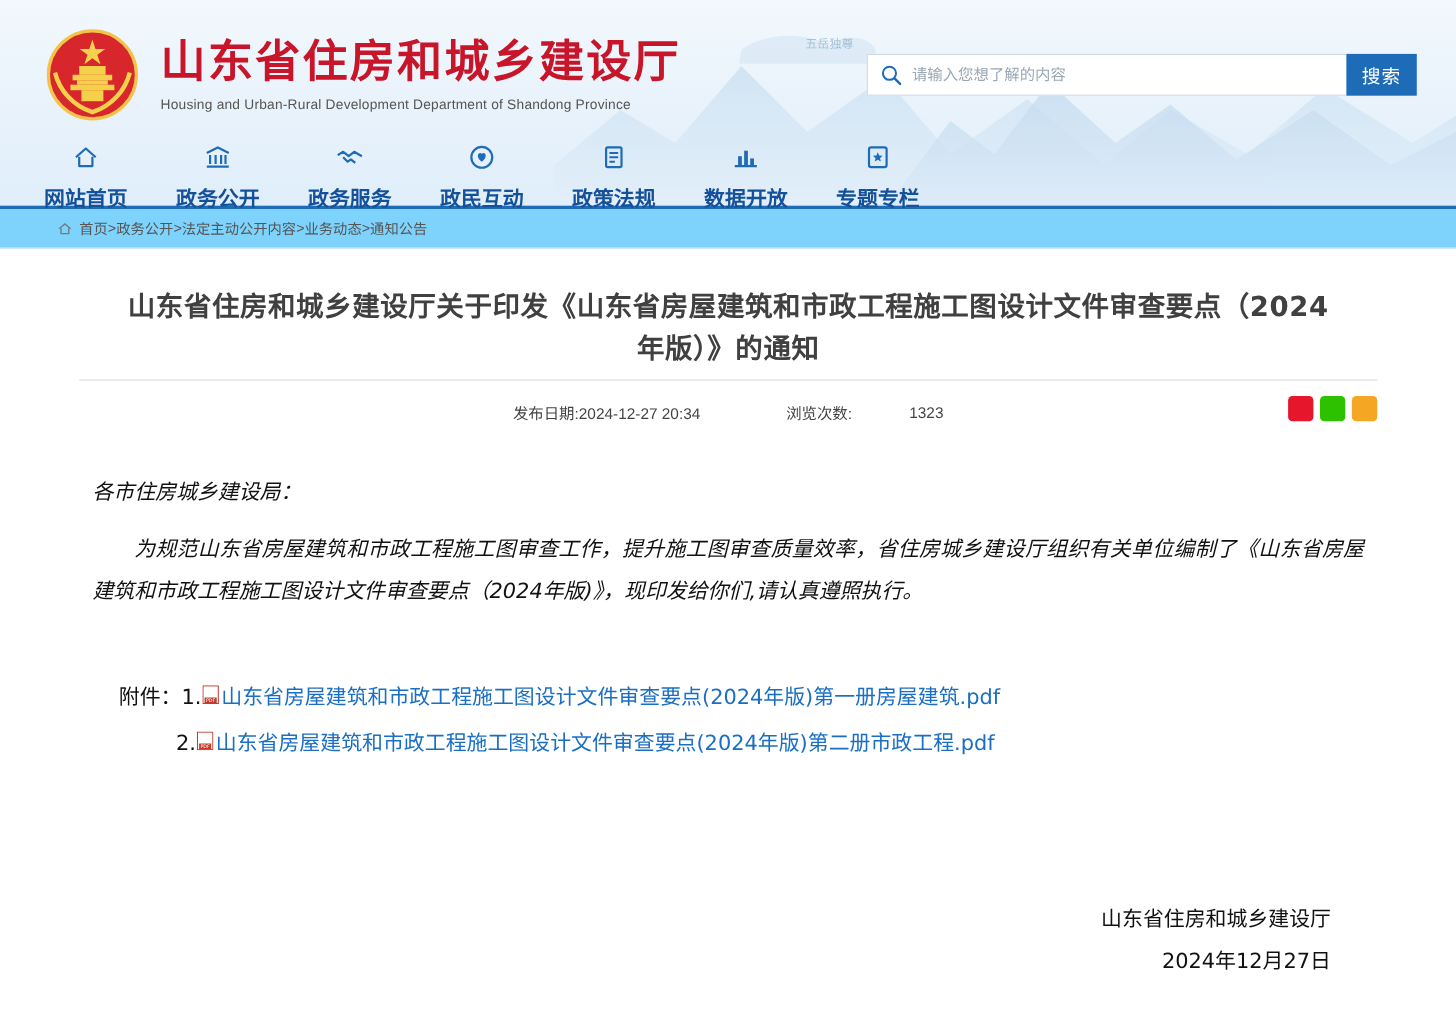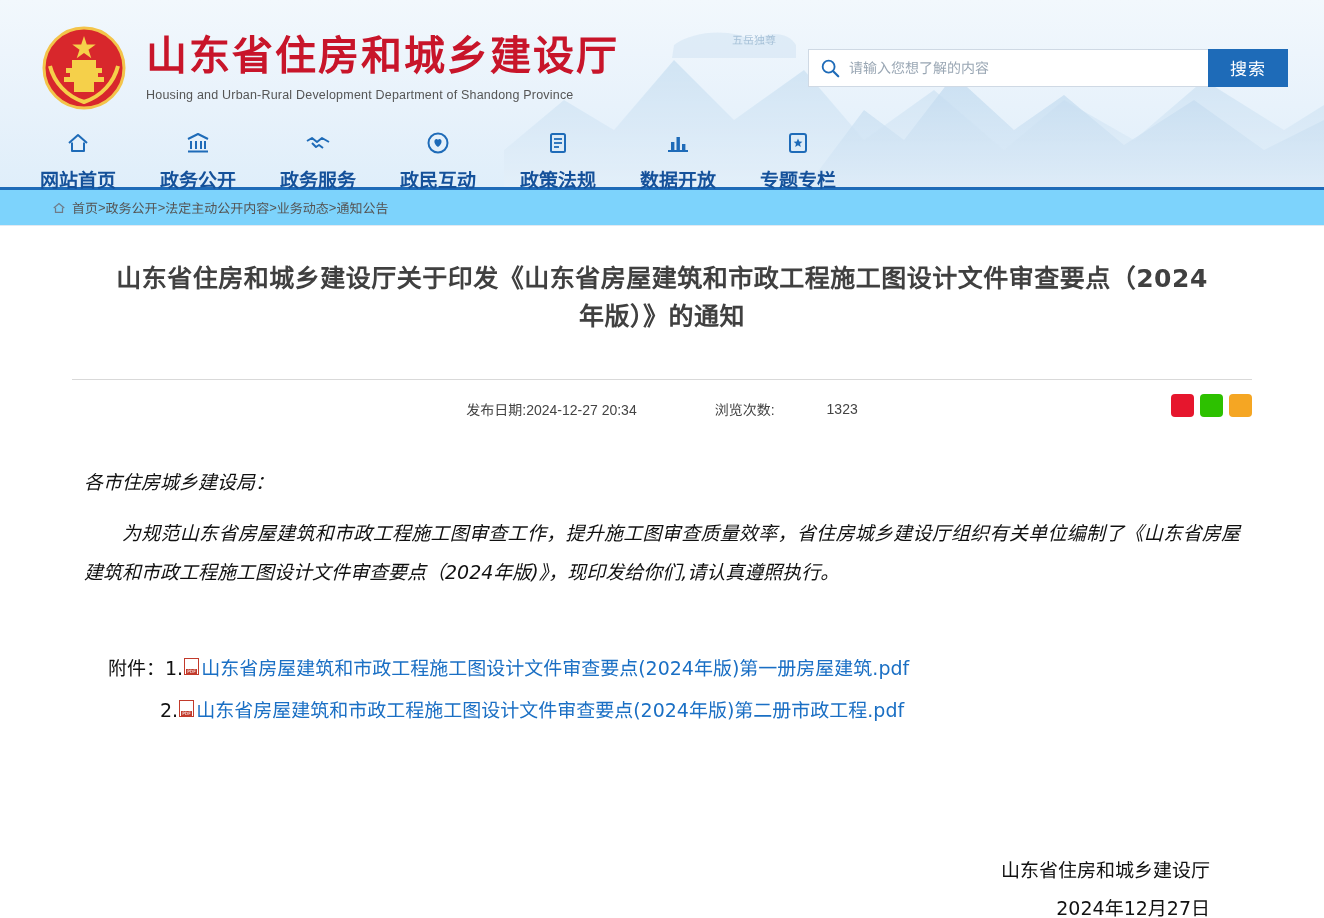--- a/index.html
+++ b/index.html
@@ -59,21 +59,21 @@
     letter-spacing: .2px;
   }
 
   .search-wrap {
     margin-left: auto;
     display: flex;
     align-items: center;
     height: 38px;
   }
   .search-box {
-    width: 400px;
+    width: 436px;
     height: 38px;
     background: #fff;
     border: 1px solid #cfd9e4;
     border-right: none;
     display: flex;
     align-items: center;
     padding-left: 10px;
   }
   .search-icon { width: 22px; height: 22px; flex: 0 0 22px; margin-right: 6px;}
   .search-input {
@@ -81,21 +81,21 @@
     outline: none;
     height: 34px;
     width: 340px;
     font-size: 14px;
     color: #333;
     background: transparent;
     font-family: "Liberation Sans", sans-serif;
   }
   .search-input::placeholder { color: #9aa7b4; }
   .search-btn {
-    width: 80px; height: 38px;
+    width: 64px; height: 38px;
     background: #1e6bb8;
     color: #fff;
     font-size: 17px;
     border: none;
     cursor: pointer;
     letter-spacing: 1px;
     font-family: "DejaVu Sans", "Liberation Sans", sans-serif;
     text-align: center;
   }
 
@@ -150,21 +150,21 @@
     font-size: 25px;
     font-weight: bold;
     color: #404040;
     text-align: center;
     line-height: 1.5;
     letter-spacing: .5px;
     font-family: "DejaVu Sans", "Liberation Sans", sans-serif;
     padding: 0 40px;
   }
   .meta-row {
-    margin-top: 44px;
+    margin-top: 10px;
     border-top: 1px solid #d9d9d9;
     padding-top: 14px;
     display: flex;
     align-items: center;
     justify-content: center;
     position: relative;
     font-size: 14px;
     color: #444;
     height: 44px;
   }

